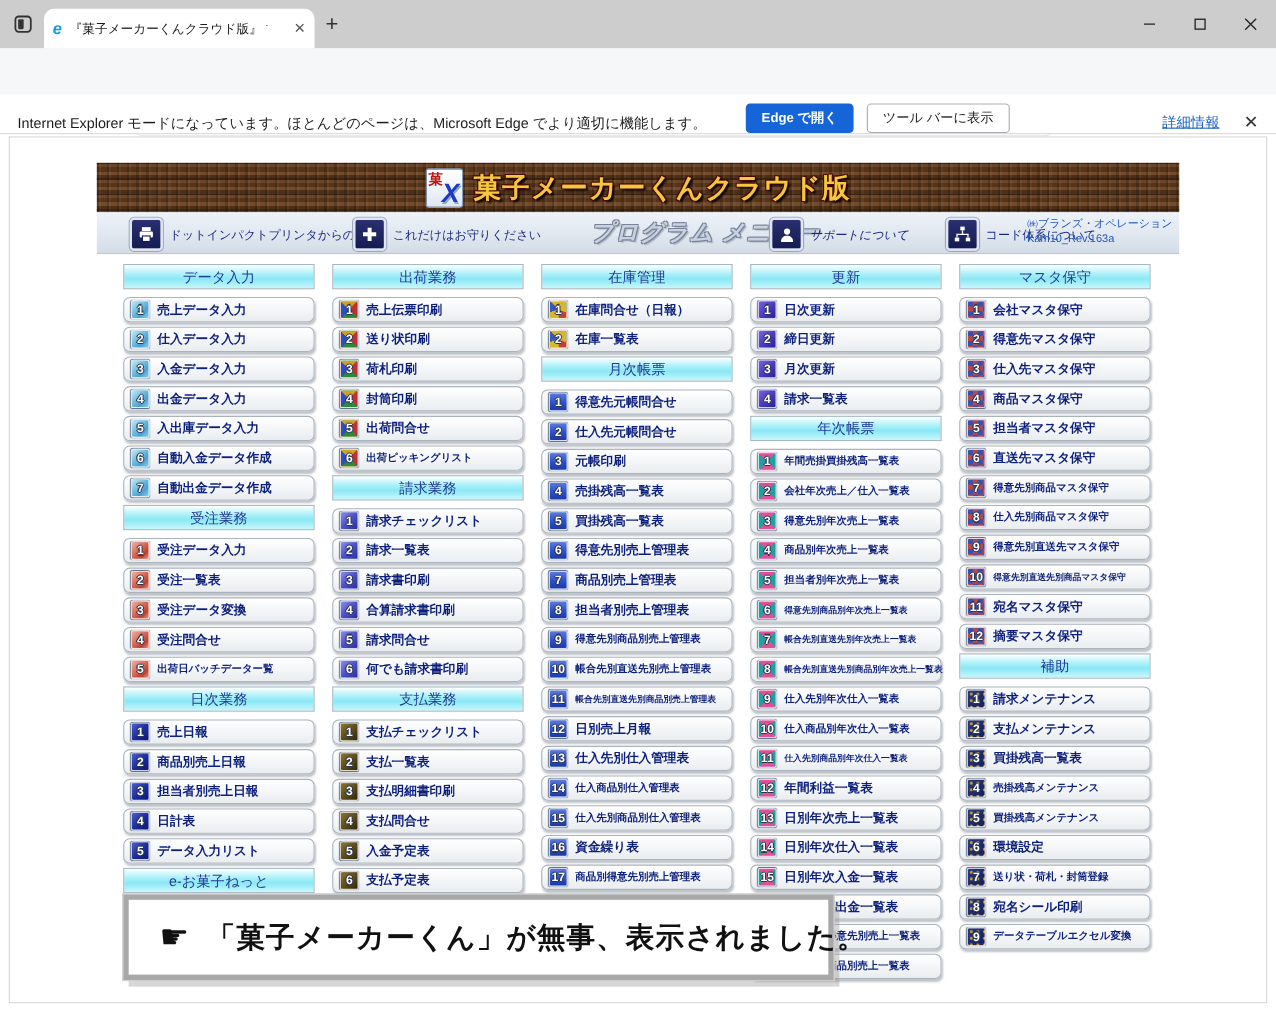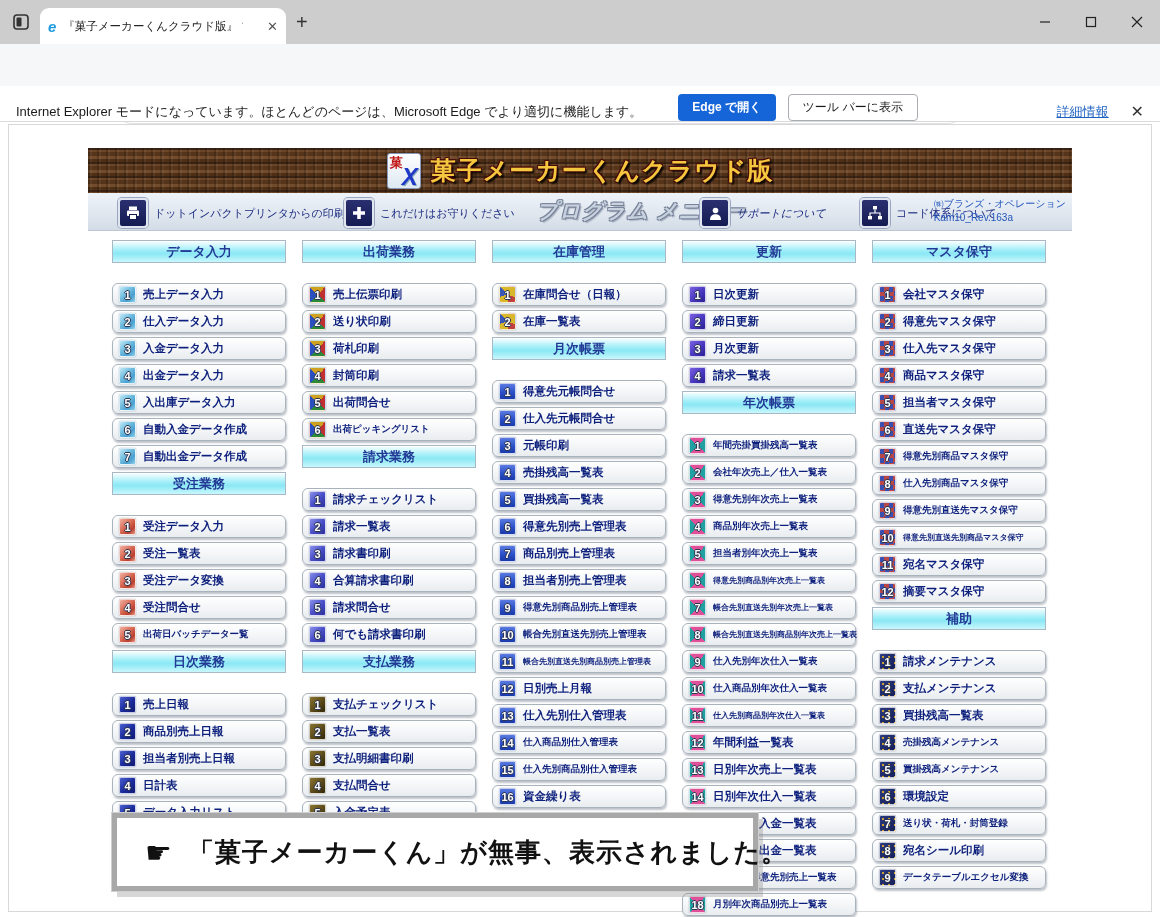--- a/index.html
+++ b/index.html
@@ -57,24 +57,24 @@
   .sub-ic{width:26px;height:26px;background:linear-gradient(180deg,#2a3070,#141b52);border:2px solid #dfe6f0;border-radius:4px;
     box-shadow:0 0 0 1px #9aa6c0;display:flex;align-items:center;justify-content:center;flex:0 0 auto;}
   .sub-label{font-size:11px;color:#1a2a80;white-space:nowrap;}
   .menu-title{position:absolute;left:428px;top:4px;width:250px;text-align:center;font-size:21px;font-weight:bold;font-style:italic;
     color:#c9d3e0;letter-spacing:1px;white-space:nowrap;
     text-shadow:-1px -1px 0 #78839a,1px -1px 0 #78839a,-1px 1px 0 #78839a,1px 1px 0 #78839a,2px 2px 1px #aab4c4;}
   .company{position:absolute;right:6px;top:4px;font-size:10px;color:#2255bb;line-height:14px;}
   
   .cols{position:absolute;left:112px;top:240px;display:flex;gap:16px;}
   .col{width:174px;display:flex;flex-direction:column;}
-  .sec-header{height:21px;margin-bottom:20px;display:flex;align-items:center;justify-content:center;
+  .sec-header{height:21px;margin-bottom:7px;display:flex;align-items:center;justify-content:center;
     background:linear-gradient(180deg,#fbffff,#a8f0f9 40%,#8ae8f4 60%,#c9f7fd);
     border:1px solid #a8b8c4;box-shadow:inset 0 1px 0 #fff;
-    font-size:13px;font-weight:700;color:#223a96;}
+    font-size:13px;font-weight:400;color:#223a96;}
   .menu-btn{height:23px;margin-bottom:4px;background:linear-gradient(180deg,#ffffff,#f3f5f7 55%,#e9edf0);
     border:1px solid #a9b3bc;border-radius:6px;box-shadow:1px 2px 2px rgba(110,120,135,.45),inset 0 1px 0 #fff;
     display:flex;align-items:center;gap:7px;padding:0 6px;box-sizing:border-box;}
   .num-icon{width:17px;height:17px;border-radius:2px;flex:0 0 auto;display:flex;align-items:center;justify-content:center;
     font-size:11px;font-weight:bold;color:#fff;border:1px solid rgba(255,255,255,.75);box-shadow:0 0 1px #55637a;
     text-shadow:-1px 0 0 #2c3550,1px 0 0 #2c3550,0 -1px 0 #2c3550,0 1px 0 #2c3550;box-sizing:border-box;}
   .btn-label{font-size:11.5px;font-weight:bold;color:#0c1f7c;white-space:nowrap;}
   .btn-label.sm{font-size:9.5px;}
   .btn-label.xs{font-size:8px;}
   .dashline{border-top:2px dashed #c2c2c2;margin:2px 0 4px 0;}
@@ -216,21 +216,21 @@
   <div class="sub-item" style="left:30px;">
     <span class="sub-ic">
       <svg width="16" height="16" viewBox="0 0 16 16">
           <rect x="4" y="1.5" width="8" height="3.5" fill="#fff"></rect>
           <rect x="2" y="5.5" width="12" height="5.5" rx="1" fill="#fff"></rect>
           <rect x="4.5" y="9.5" width="7" height="5" fill="#fff" stroke="#141b52"></rect>
         </svg>
     </span>
     <span class="sub-label">ドットインパクトプリンタからの印刷</span>
   </div>
-  <div class="sub-item" style="left:256px;">
+  <div class="sub-item" style="left:233px;">
     <span class="sub-ic">
       <svg width="14" height="14" viewBox="0 0 14 14">
           <path d="M5.2 1 H8.8 V5.2 H13 V8.8 H8.8 V13 H5.2 V8.8 H1 V5.2 H5.2 Z" fill="#fff"></path>
         </svg>
     </span>
     <span class="sub-label">これだけはお守りください</span>
   </div>
   <div class="menu-title">プログラム メニュー</div>
   <div class="sub-item" style="left:612px;font-style:italic;">
     <span class="sub-ic">

